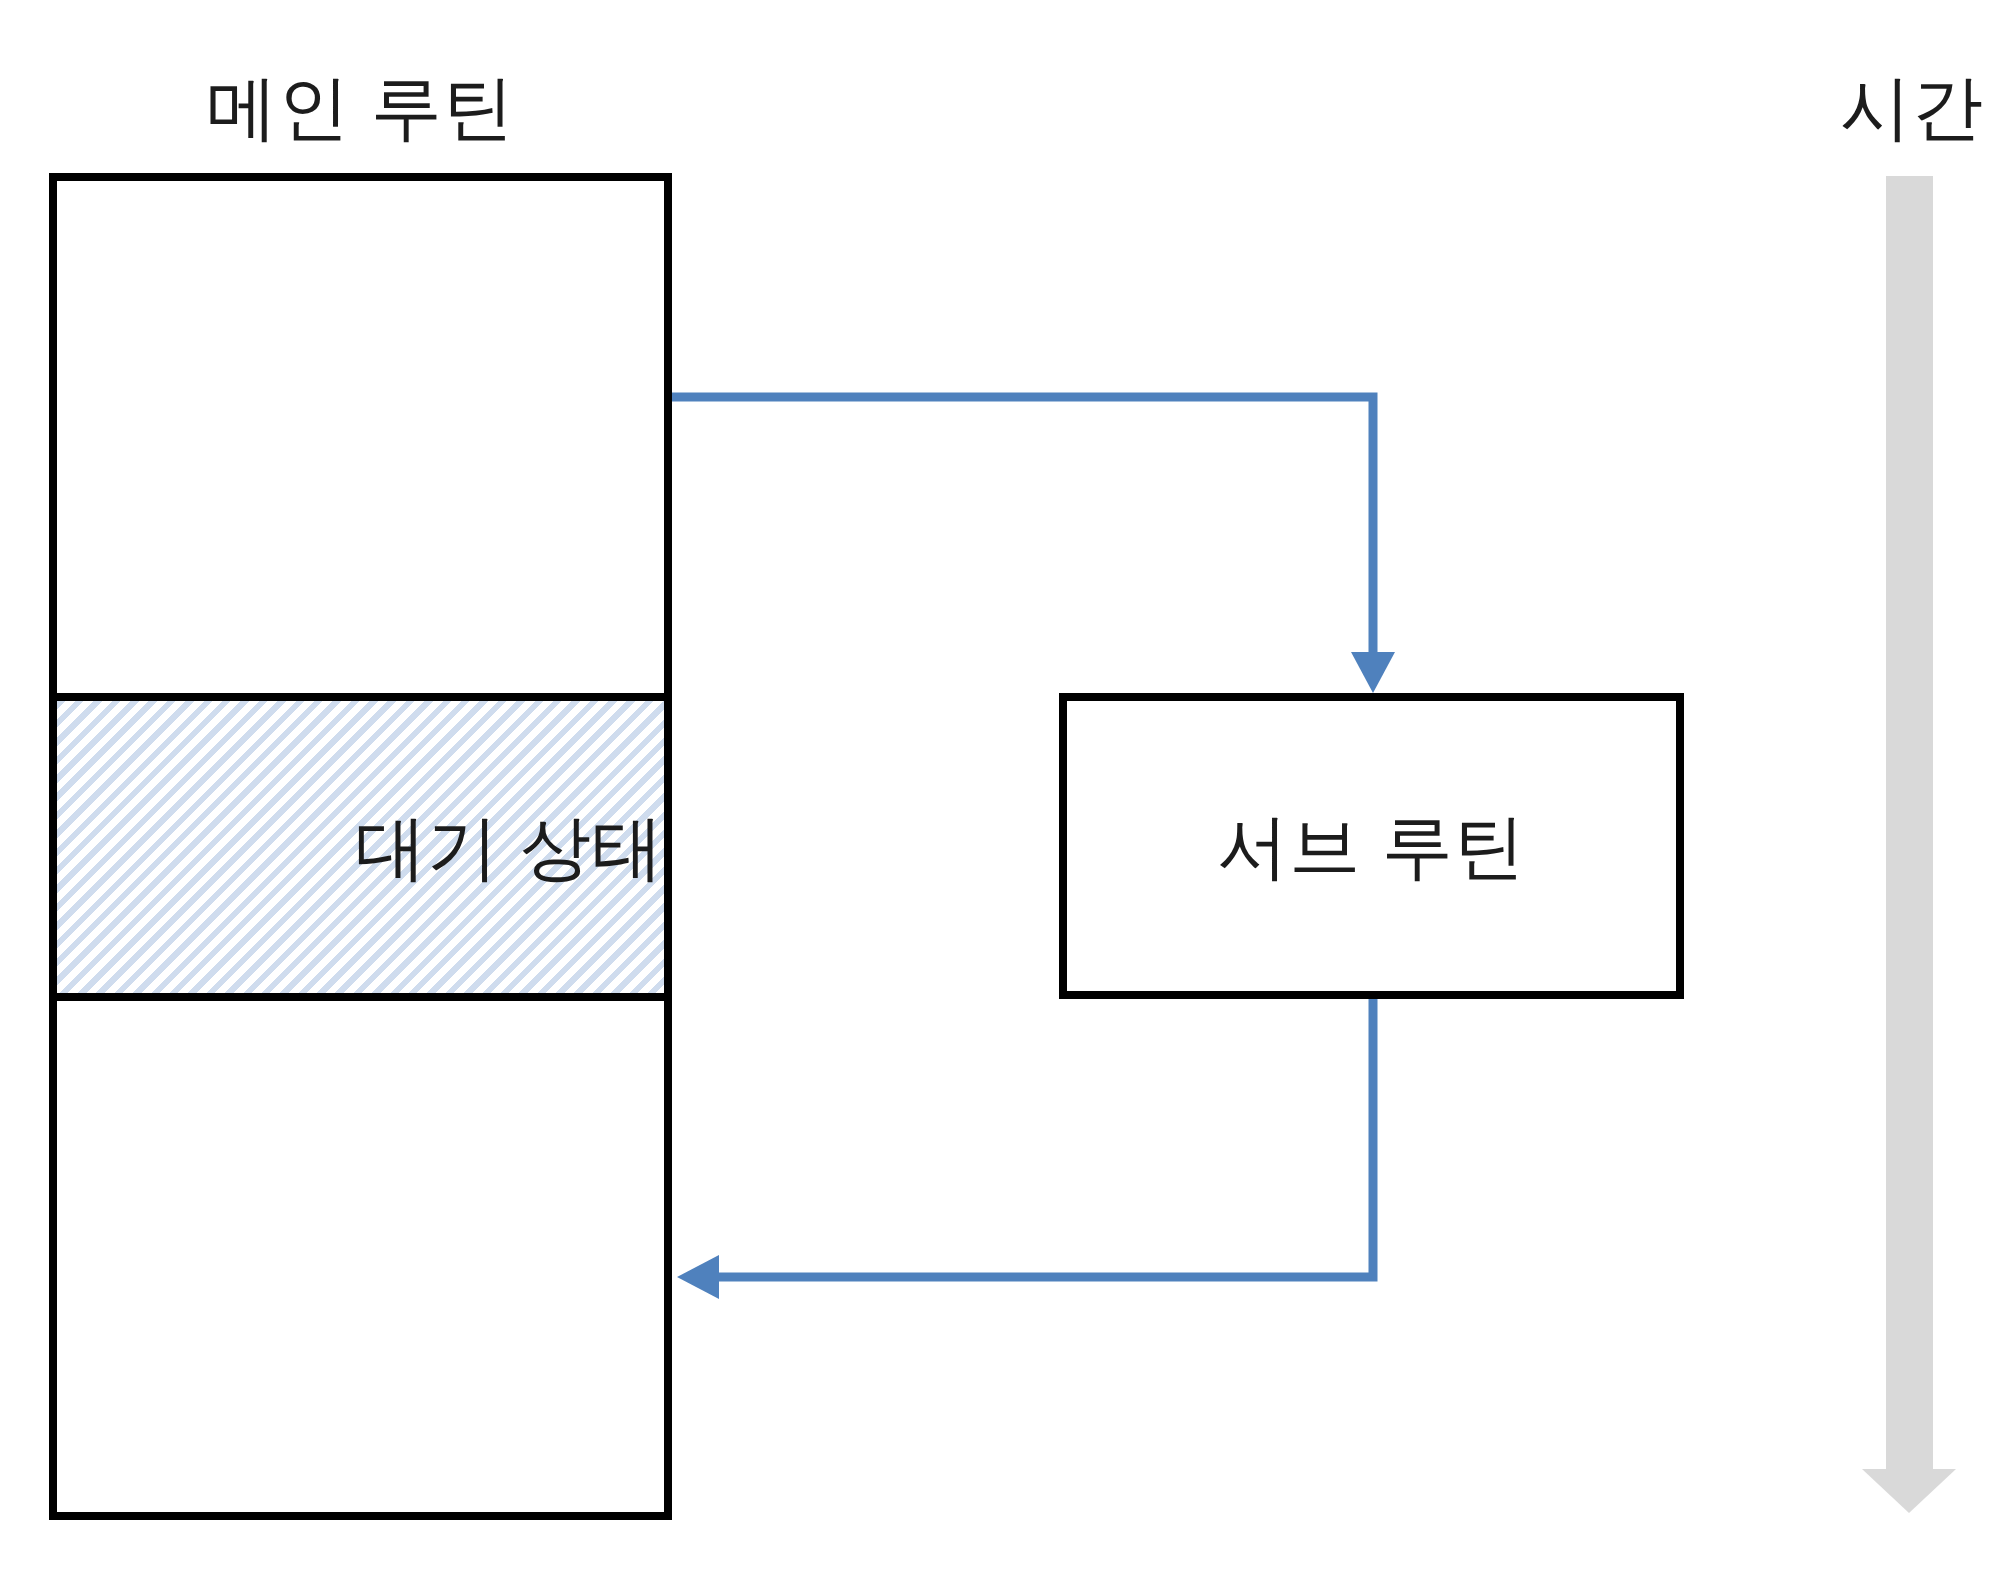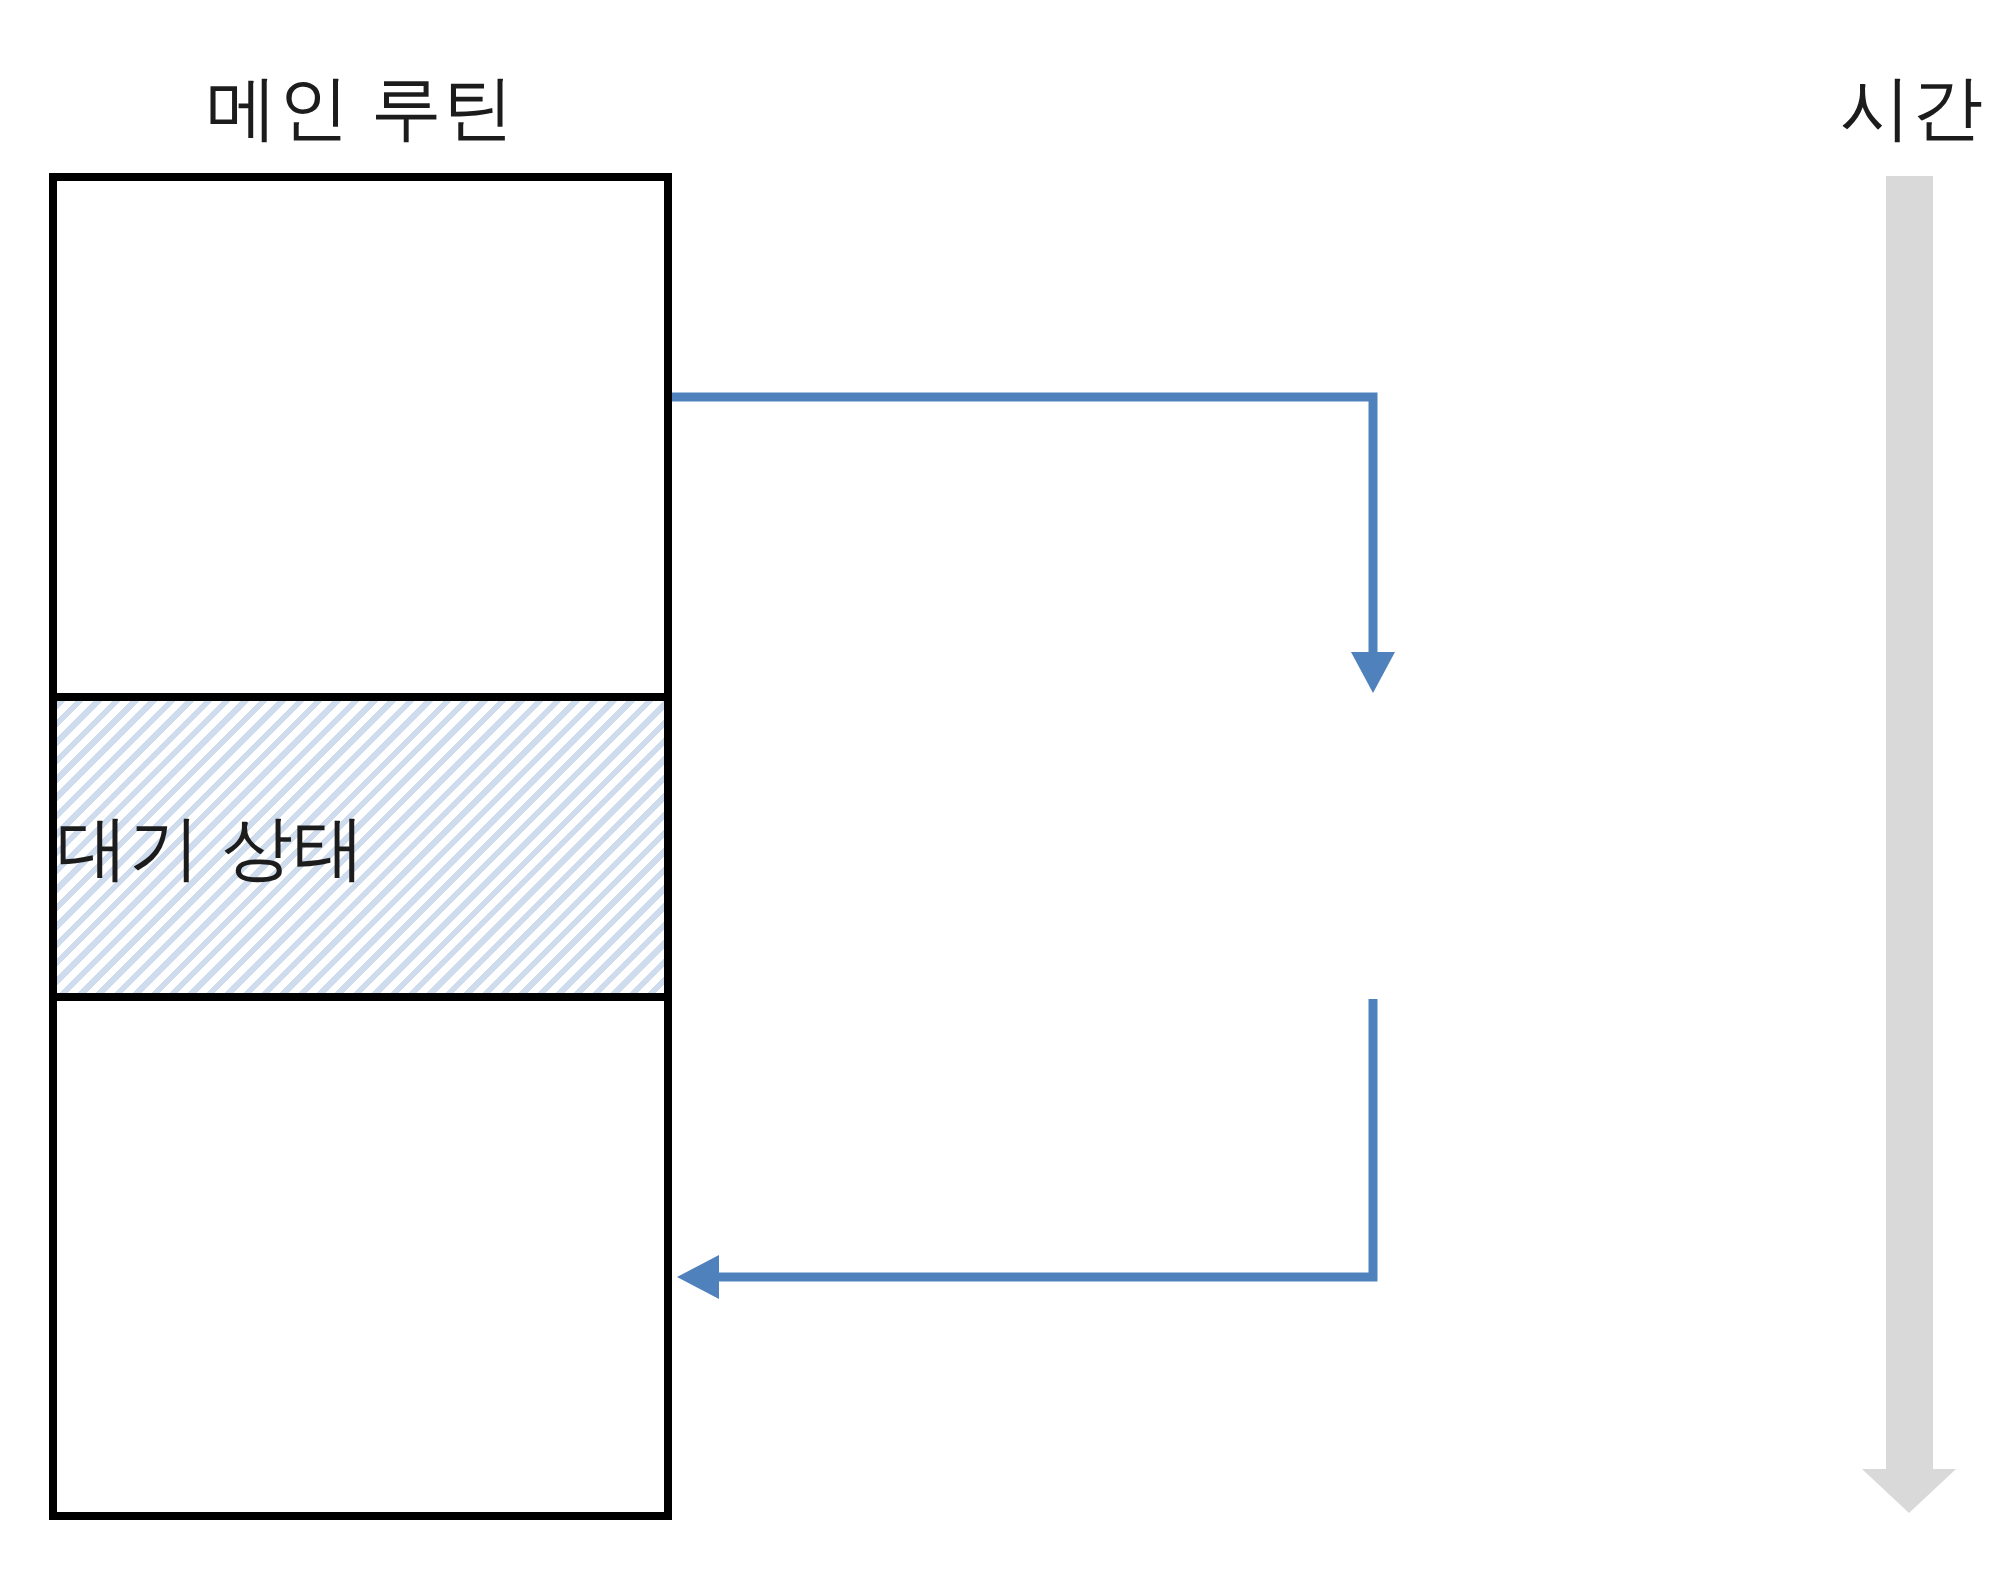--- a/index.html
+++ b/index.html
@@ -53,21 +53,21 @@
     box-sizing: border-box;
     border-top: 8px solid #000000;
     border-bottom: 8px solid #000000;
     background: repeating-linear-gradient(
       135deg,
       #cfdcee 0px, #cfdcee 6px,
       #ffffff 6px, #ffffff 13px
     );
     display: flex;
     align-items: center;
-    justify-content: flex-start;
+    justify-content: flex-end;
   }
   .wait-band .label {
     position: static;
   }
   .sub-box {
     position: absolute;
     left: 1059px;
     top: 693px;
     width: 625px;
     height: 306px;
@@ -98,20 +98,23 @@
   <div class="label main-routine-title">메인 루틴</div>
 
   <div class="label time-title">시간</div>
 
   <div class="main-rect"></div>
 
   <div class="wait-band">
     <div class="label">대기 상태</div>
   </div>
 
+  <div class="sub-box">
+    <div class="label">서브 루틴</div>
+  </div>
 
   <svg class="arrow-layer" viewBox="0 0 2000 1582">
 
     <g>
       <rect x="1886" y="176" width="47" height="1295" fill="#d9d9d9"></rect>
       <polygon points="1862,1469 1956,1469 1909,1513" fill="#d9d9d9"></polygon>
     </g>
 
     <g>
       <path d="M 672 397 H 1373 V 655" fill="none" stroke-width="9" stroke="#4f81bd"></path>

